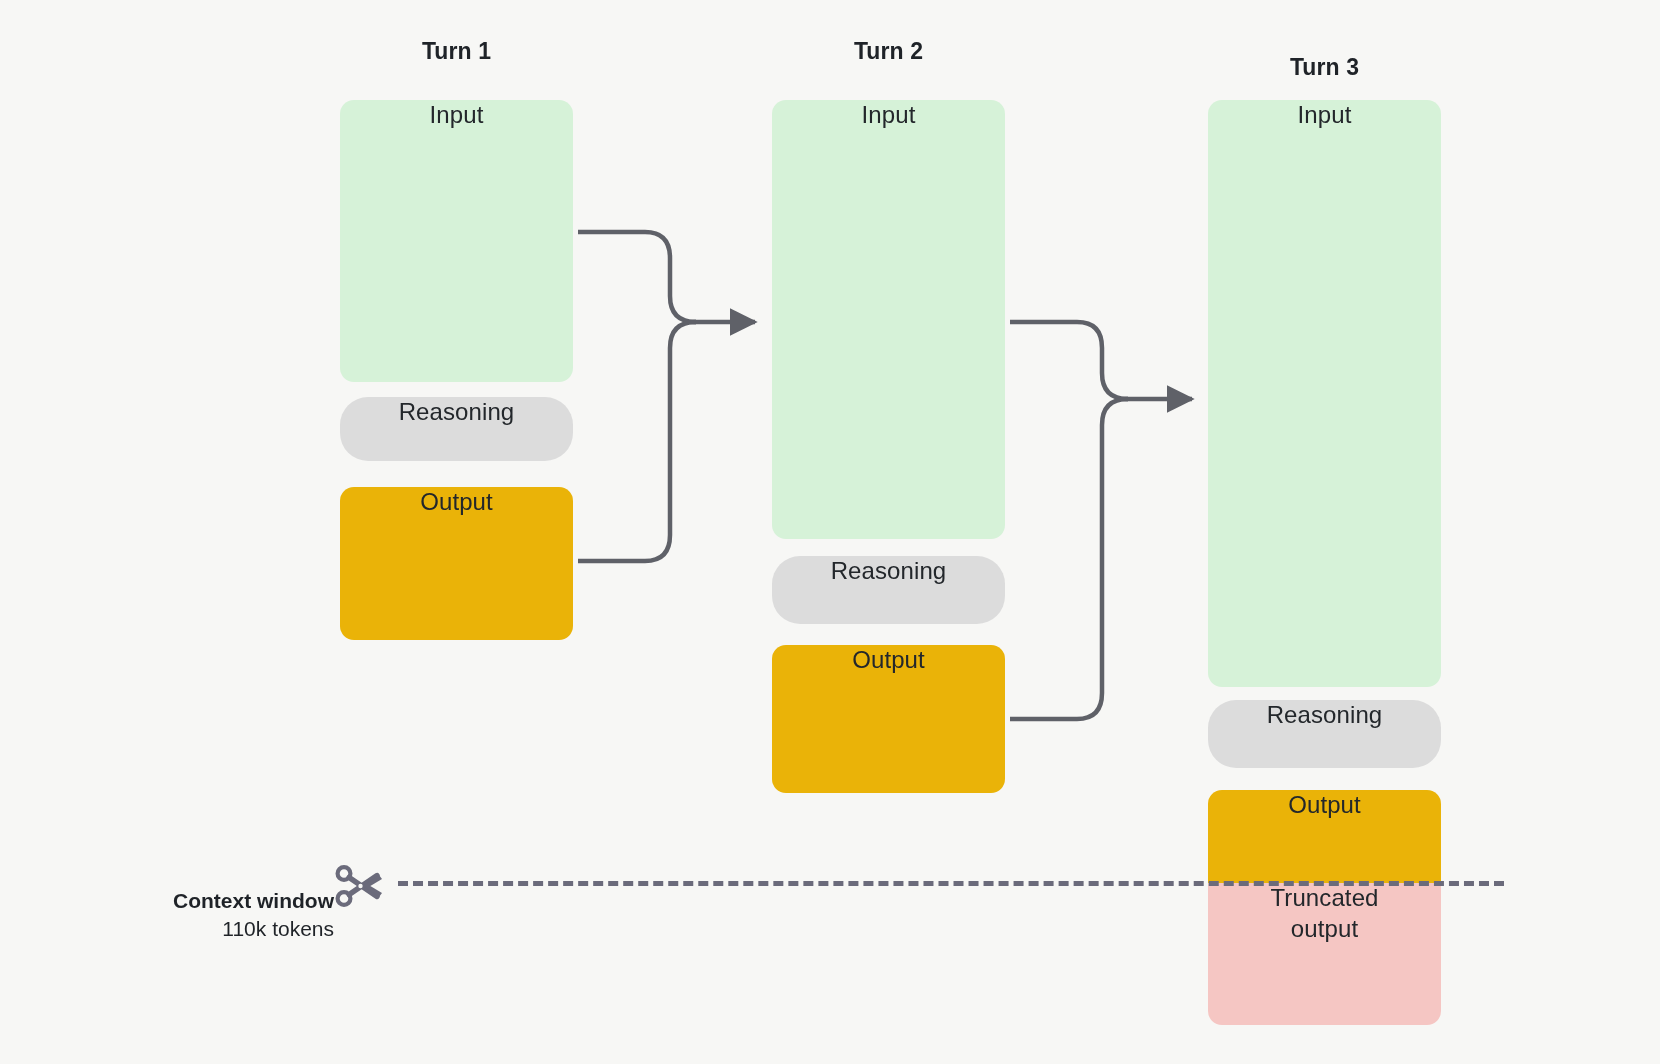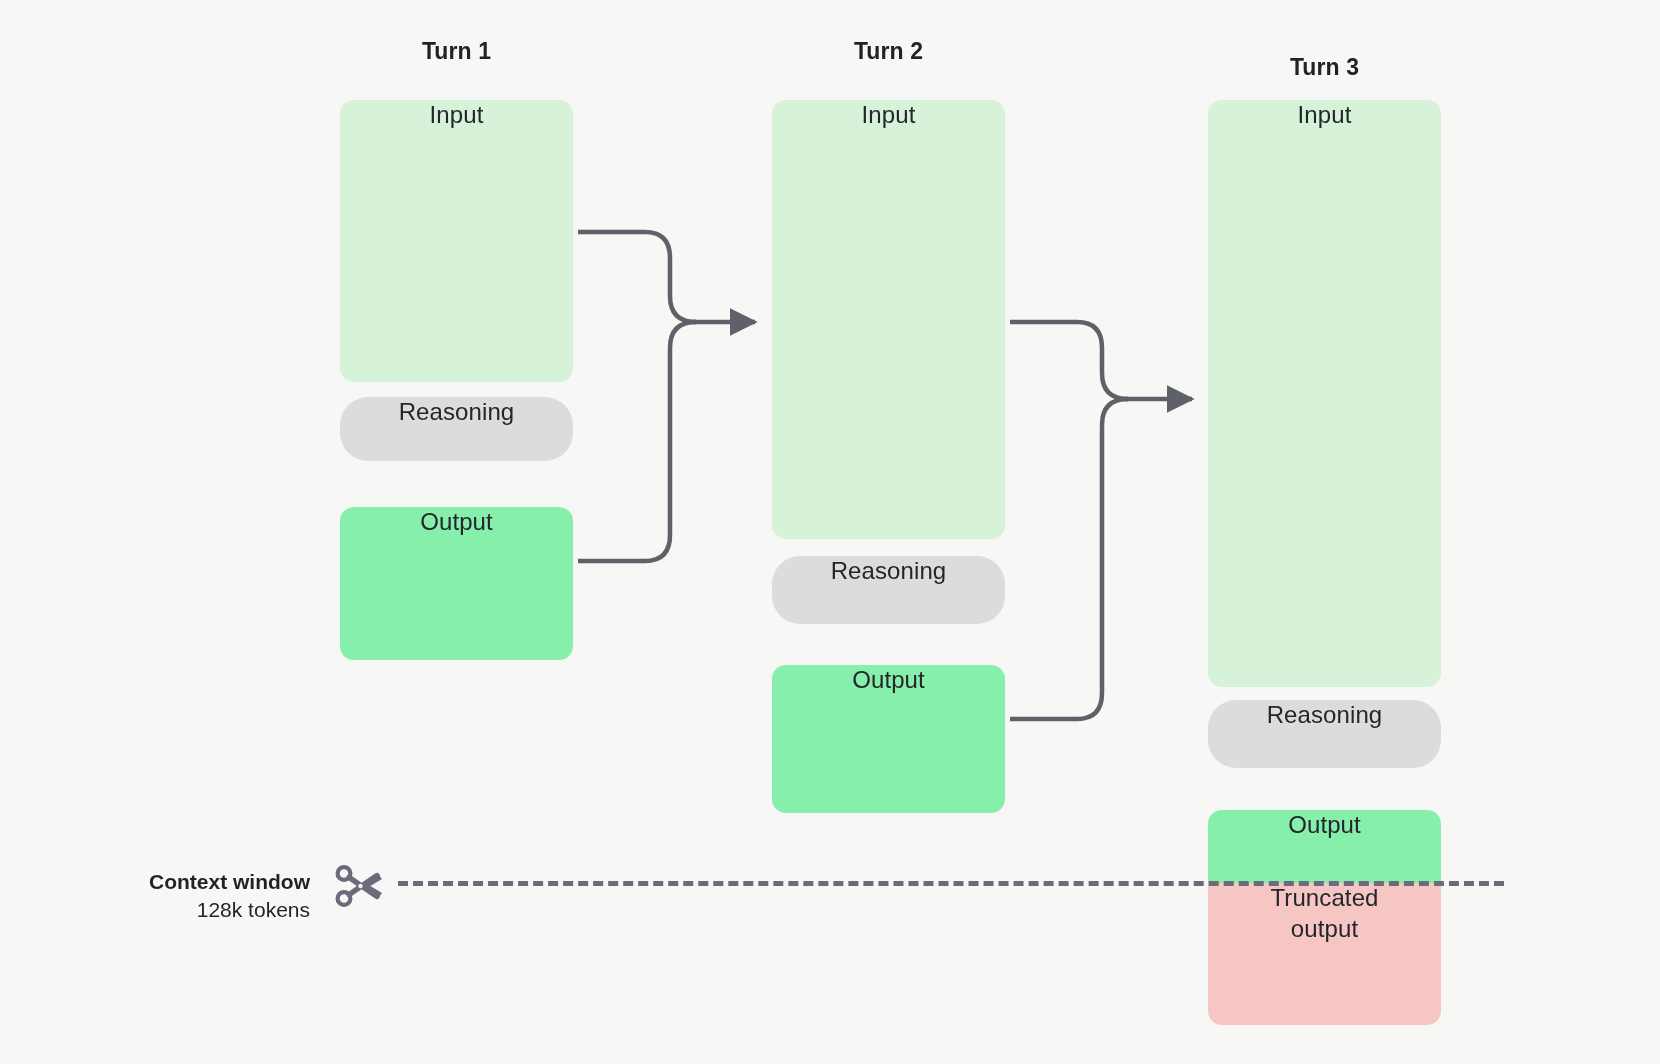--- a/index.html
+++ b/index.html
@@ -36,21 +36,21 @@
   }
   .block-label {
     font-size: 24px;
     color: #23272b;
     text-align: center;
     line-height: 1.28;
     letter-spacing: 0.1px;
   }
   .block.input   { background: #d6f2d8; }
   .block.reason  { background: #dcdcdc; border-radius: 28px; }
-  .block.output  { background: #86efac; margin-top: 20px; }
+  .block.output  { background: #eab308; }
   .block.truncated { background: #f5c6c3; }
 
   .block.clip-top {
     border-top-left-radius: 0;
     border-top-right-radius: 0;
   }
   .block.clip-bottom {
     border-bottom-left-radius: 0;
     border-bottom-right-radius: 0;
   }
@@ -152,23 +152,23 @@
 
     <line x1="690" y1="322" x2="755" y2="322" stroke="#5f6168" stroke-width="4.5" marker-end="url(#arrowhead)"></line>
 
     <path d="M 1010 322 L 1077 322 Q 1102 322 1102 348 L 1102 373 Q 1102 399 1128 399" fill="none" stroke="#5f6168" stroke-width="4.5"></path>
 
     <path d="M 1010 719 L 1077 719 Q 1102 719 1102 693 L 1102 425 Q 1102 399 1128 399" fill="none" stroke="#5f6168" stroke-width="4.5"></path>
 
     <line x1="1122" y1="399" x2="1192" y2="399" stroke="#5f6168" stroke-width="4.5" marker-end="url(#arrowhead)"></line>
   </svg>
 
-  <div class="ctx-label" style="left:0px; top:868px; width:310px;">
+  <div class="ctx-label" style="left:0px; top:887px; width:310px;padding-left:24px;">
     <div class="line1">Context window</div>
-    <div class="line2">128k tokens</div>
+    <div class="line2">110k tokens</div>
   </div>
 
   <svg class="scissors" viewBox="0 0 56 56">
     <g stroke="#6b6b7b" fill="none" stroke-width="4.2" stroke-linecap="round">
       <circle cx="11" cy="15.5" r="6.4"></circle>
       <circle cx="11" cy="40.5" r="6.4"></circle>
     </g>
     <g stroke="#6b6b7b" stroke-width="5.4" stroke-linecap="round" fill="none">
       <path d="M16.2 19.4 L44 38.5"></path>
       <path d="M16.2 36.6 L44 17.5"></path>

